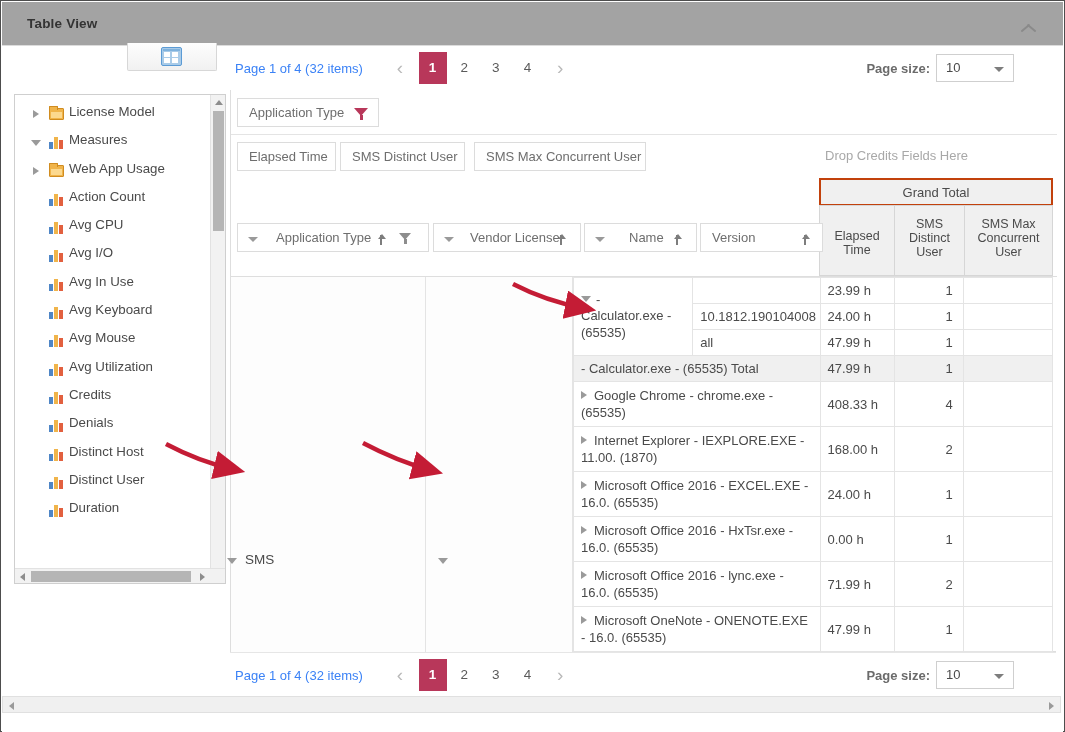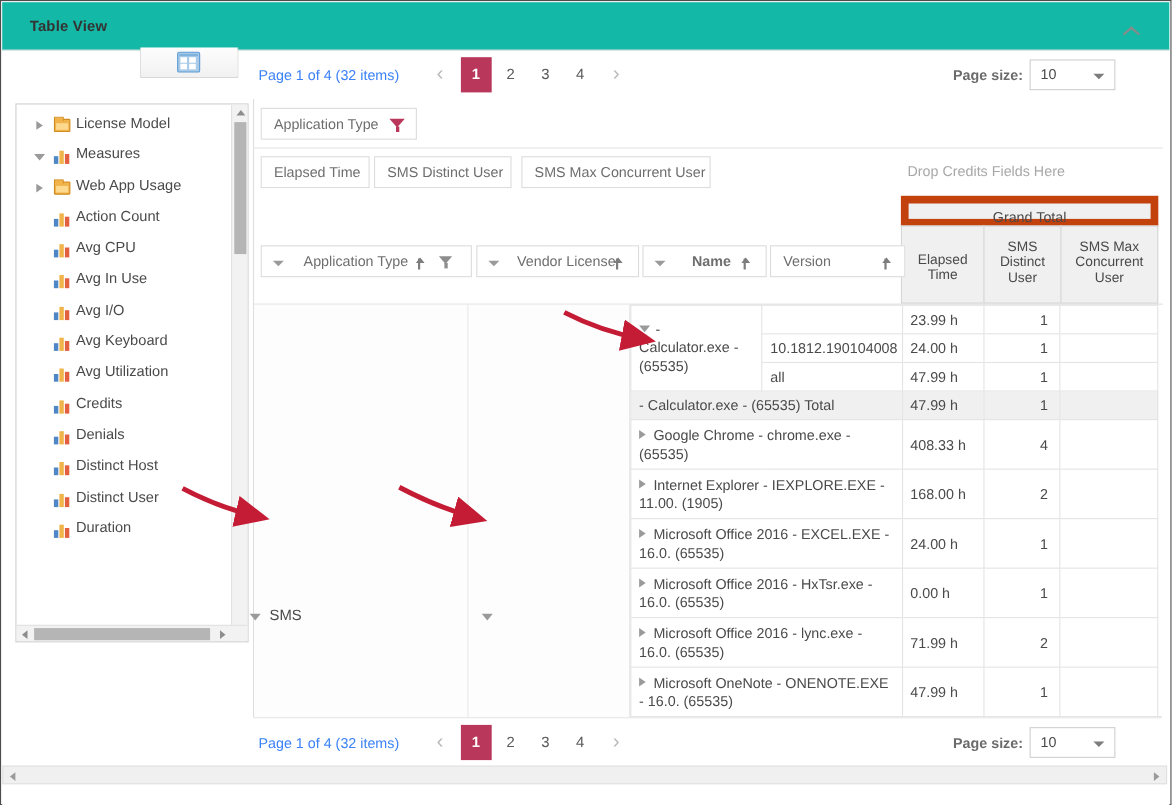--- a/index.html
+++ b/index.html
@@ -14,21 +14,21 @@
   .app{
     position:absolute;left:0;top:0;width:1065px;height:732px;
     box-sizing:border-box;
     border:1px solid #4d4d4d;
     background:#ffffff;
   }
 
   
   .titlebar{
     position:absolute;left:1px;top:1px;width:1061px;height:44px;
-    background:#14b8a6;
+    background:#a3a3a3;
     border-bottom:1px solid #dcdcdc;
     box-sizing:border-box;
   }
   .titlebar .title{
     position:absolute;left:25px;top:14px;
     font-size:13.5px;font-weight:bold;color:#333333;
     letter-spacing:.2px;
   }
   .collapse-btn{
     position:absolute;right:12px;top:8px;width:40px;height:30px;
@@ -208,21 +208,21 @@
   .valzone{
     position:absolute;left:0;top:45px;width:826px;height:45px;
   }
   .dropcol{
     position:absolute;left:594px;top:58px;font-size:13px;color:#a8a8a8;
   }
 
   
   .gt-head{
     position:absolute;left:588px;top:88px;width:234px;height:28px;
-    background:#f0f0f0;border:7px solid #c2410c;box-sizing:border-box;
+    background:#f0f0f0;border:2px solid #c2410c;box-sizing:border-box;
     text-align:center;line-height:26px;font-size:13px;color:#4a4a4a;
   }
   .gt-sub{
     position:absolute;left:588px;top:115px;width:234px;height:71px;
   }
   .gt-sub .c{
     position:absolute;top:0;height:71px;background:#f0f0f0;
     border:1px solid #d6d6d6;box-sizing:border-box;
     font-size:12.5px;color:#4a4a4a;text-align:center;
   }
@@ -426,37 +426,45 @@
               <b class="b3"></b>
             </span>
           <span class="tlabel">Avg CPU</span>
         </div>
         <div class="titem">
           <span class="ic-meas">
               <b class="b1"></b>
               <b class="b2"></b>
               <b class="b3"></b>
             </span>
+          <span class="tlabel">Avg I/O</span>
+        </div>
+        <div class="titem">
+          <span class="ic-meas">
+              <b class="b1"></b>
+              <b class="b2"></b>
+              <b class="b3"></b>
+            </span>
           <span class="tlabel">Avg In Use</span>
         </div>
         <div class="titem">
           <span class="ic-meas">
               <b class="b1"></b>
               <b class="b2"></b>
               <b class="b3"></b>
             </span>
-          <span class="tlabel">Avg I/O</span>
-        </div>
-        <div class="titem">
-          <span class="ic-meas">
-              <b class="b1"></b>
-              <b class="b2"></b>
-              <b class="b3"></b>
-            </span>
           <span class="tlabel">Avg Keyboard</span>
+        </div>
+        <div class="titem">
+          <span class="ic-meas">
+              <b class="b1"></b>
+              <b class="b2"></b>
+              <b class="b3"></b>
+            </span>
+          <span class="tlabel">Avg Mouse</span>
         </div>
         <div class="titem">
           <span class="ic-meas">
               <b class="b1"></b>
               <b class="b2"></b>
               <b class="b3"></b>
             </span>
           <span class="tlabel">Avg Utilization</span>
         </div>
         <div class="titem">
@@ -553,21 +561,21 @@
           <i class="dd"></i>
           <span class="lbl" style="left:38px;">Application Type</span>
           <i class="sortup" style="right:42px;top:8px;"></i>
           <i class="funnel-sm" style="right:16px;top:9px;"></i>
         </div>
         <div class="rf" style="left:196px;width:148px;">
           <i class="dd"></i>
           <span class="lbl" style="left:36px;">Vendor License</span>
           <i class="sortup" style="right:14px;top:8px;"></i>
         </div>
-        <div class="rf" style="left:347px;width:113px;font-weight:bold;">
+        <div class="rf" style="left:347px;width:113px;">
           <i class="dd"></i>
           <span class="lbl" style="left:44px;">Name</span>
           <i class="sortup" style="right:14px;top:8px;"></i>
         </div>
         <div class="rf" style="left:463px;width:123px;">
           <span class="lbl" style="left:11px;">Version</span>
           <i class="sortup" style="right:12px;top:8px;"></i>
         </div>
       </div>
 
@@ -615,21 +623,21 @@
           <tr>
             <td class="wide" colspan="2">
               <i class="exp"></i><span>Google Chrome - chrome.exe - (65535)</span>
             </td>
             <td class="num">408.33 h</td>
             <td class="num2">4</td>
             <td class="num3"></td>
           </tr>
           <tr>
             <td class="wide" colspan="2">
-              <i class="exp"></i><span>Internet Explorer - IEXPLORE.EXE - 11.00. (1905)</span>
+              <i class="exp"></i><span>Internet Explorer - IEXPLORE.EXE - 11.00. (1870)</span>
             </td>
             <td class="num">168.00 h</td>
             <td class="num2">2</td>
             <td class="num3"></td>
           </tr>
           <tr>
             <td class="wide" colspan="2">
               <i class="exp"></i><span>Microsoft Office 2016 - EXCEL.EXE - 16.0. (65535)</span>
             </td>
             <td class="num">24.00 h</td>

